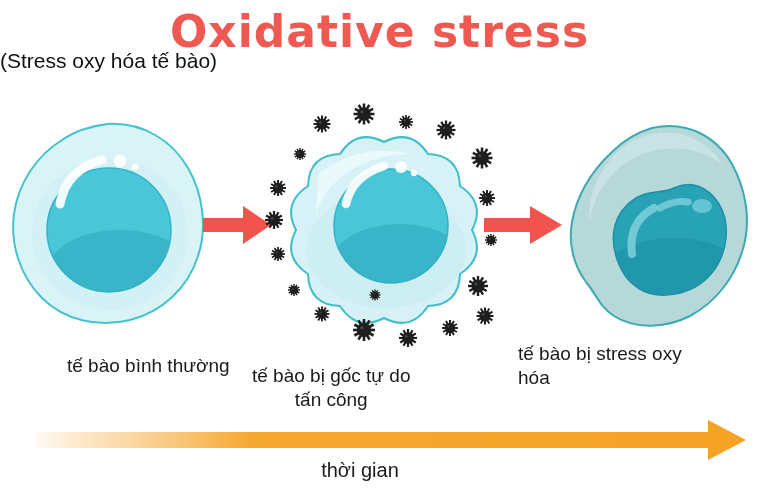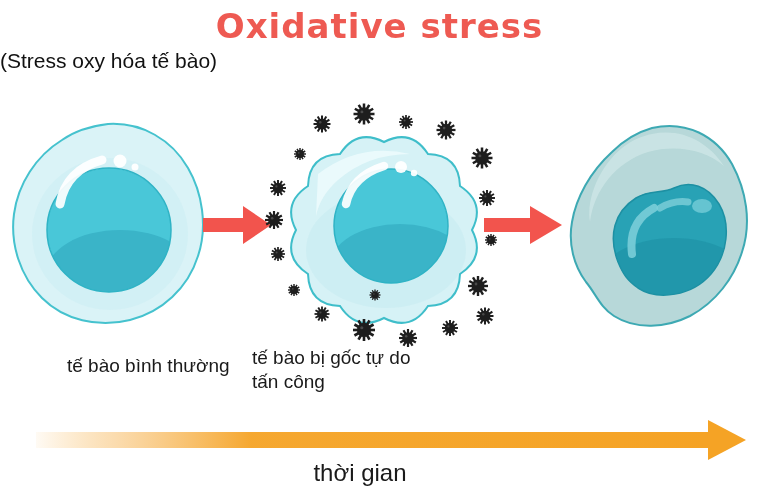--- a/index.html
+++ b/index.html
@@ -2,36 +2,36 @@
 <html><head>
 <meta charset="utf-8">
 <style>
   html,body{margin:0;padding:0;background:#fff;}
   .stage{
     position:relative;width:759px;height:490px;background:#ffffff;
     overflow:hidden;font-family:"Liberation Sans",sans-serif;
   }
   .title{
     position:absolute;top:6px;left:0;width:100%;text-align:center;
-    font-family:"DejaVu Sans",sans-serif;font-weight:700;font-size:34px;
+    font-family:"DejaVu Sans",sans-serif;font-weight:700;font-size:44px;
     color:#ee5a52;letter-spacing:1px;
   }
   .subtitle{
     position:absolute;top:49px;left:0;width:100%;text-align:left;
     font-size:21px;color:#111111;
   }
   .cell-svg{position:absolute;}
   .arrow-svg{position:absolute;}
   .cell-label{
     position:absolute;font-size:19px;color:#1a1a1a;line-height:1.28;
     white-space:nowrap;
   }
   .timeline-label{
     position:absolute;top:459px;left:280px;width:160px;text-align:center;
-    font-size:24px;color:#1a1a1a;
+    font-size:20px;color:#1a1a1a;
   }
 </style>
 </head>
 <body>
 
 <div class="stage">
 
   <div class="title">Oxidative stress</div>
   <div class="subtitle">(Stress oxy hóa tế bào)</div>
 
@@ -136,23 +136,27 @@
       <ellipse cx="118" cy="170" rx="75" ry="42" fill="#1e93a7" opacity="0.7"></ellipse>
     </g>
     <path d="M 76 144 Q 72 112 98 98" stroke="#7ed0da" stroke-width="8" fill="none" stroke-linecap="round" opacity="0.85"></path>
     <path d="M 104 98 Q 118 90 132 92" stroke="#7ed0da" stroke-width="7" fill="none" stroke-linecap="round" opacity="0.8"></path>
     <ellipse cx="146" cy="96" rx="10" ry="7" fill="#6bc8d4" opacity="0.9"></ellipse>
   </svg>
 
   <div class="cell-label" style="left:33px;top:354px;margin-left:34px;">
     <div>tế bào bình thường</div>
   </div>
-  <div class="cell-label" style="left:252px;top:346px;">
+  <div class="cell-label" style="left:252px;top:364px;text-align:center;">
     <div>tế bào bị gốc tự do</div>
     <div>tấn công</div>
+  </div>
+  <div class="cell-label" style="left:518px;top:342px;">
+    <div>tế bào bị stress oxy</div>
+    <div>hóa</div>
   </div>
 
   <svg class="arrow-svg" style="left:36px;top:418px;" width="712" height="44" viewBox="0 0 712 44">
     <defs>
       <linearGradient id="tgrad" x1="0" y1="0" x2="1" y2="0">
         <stop offset="0" stop-color="#f5a325" stop-opacity="0.05"></stop>
         <stop offset="0.12" stop-color="#f6b04a" stop-opacity="0.45"></stop>
         <stop offset="0.32" stop-color="#f5a325" stop-opacity="0.95"></stop>
         <stop offset="1" stop-color="#f5a325"></stop>
       </linearGradient>

